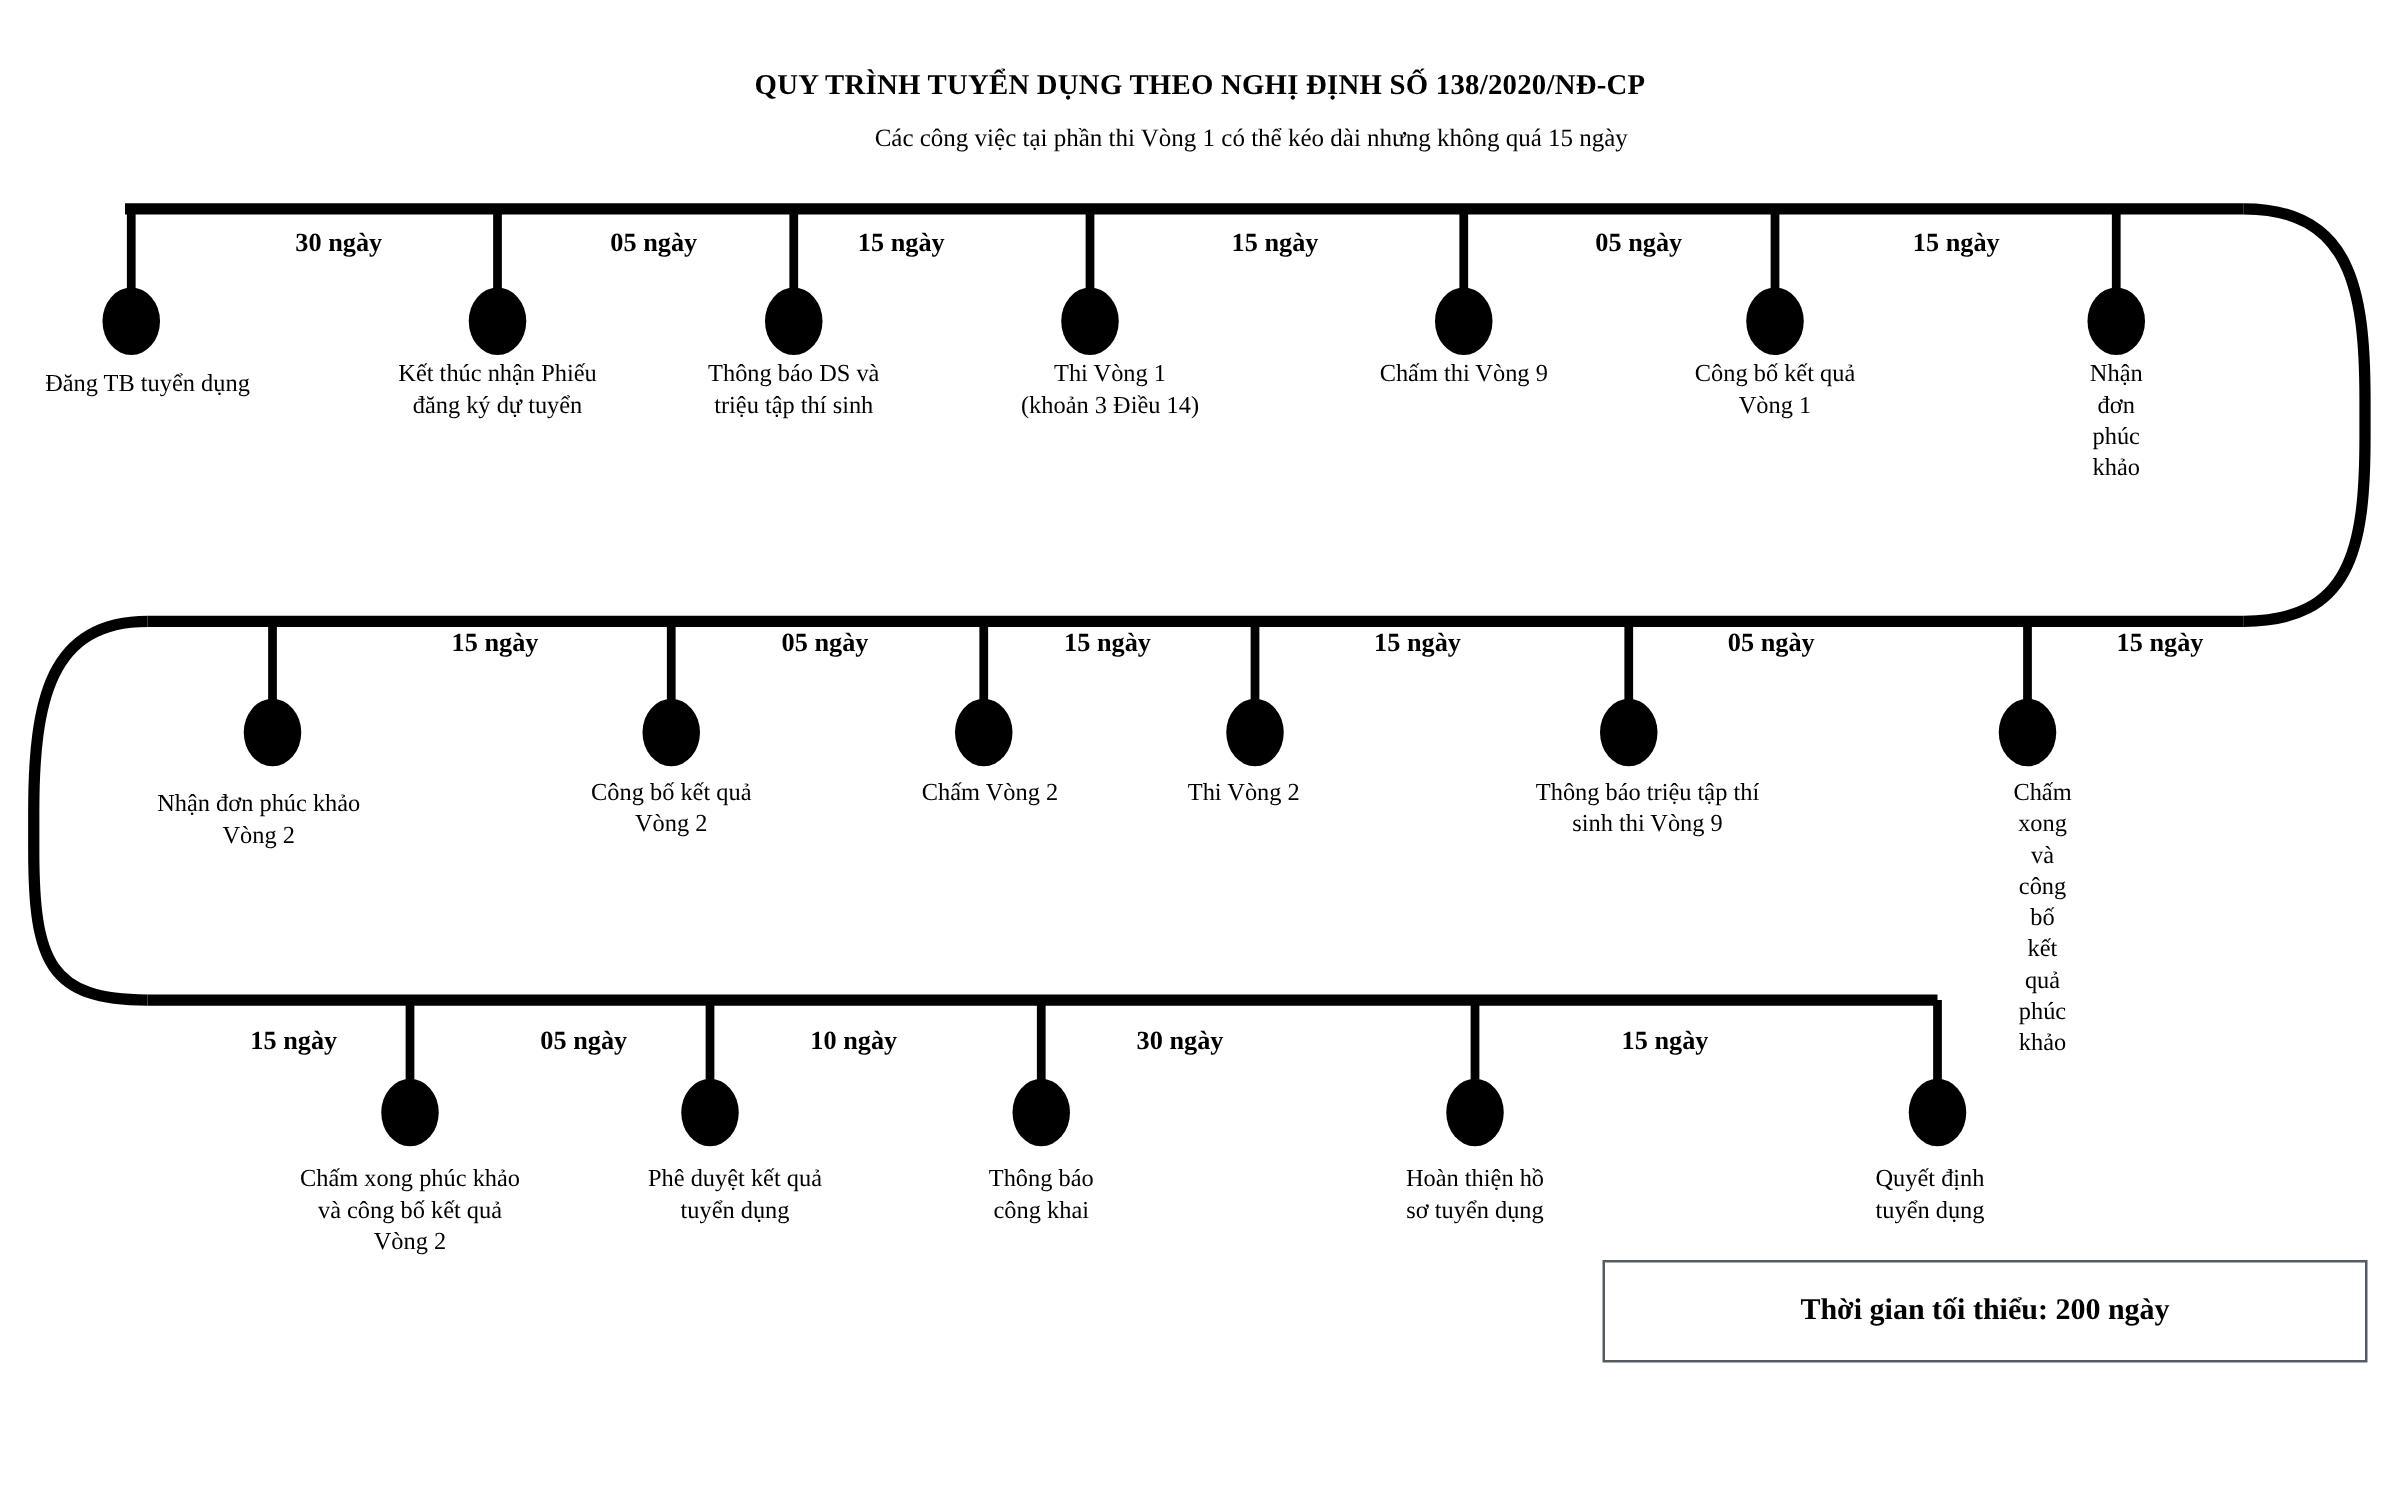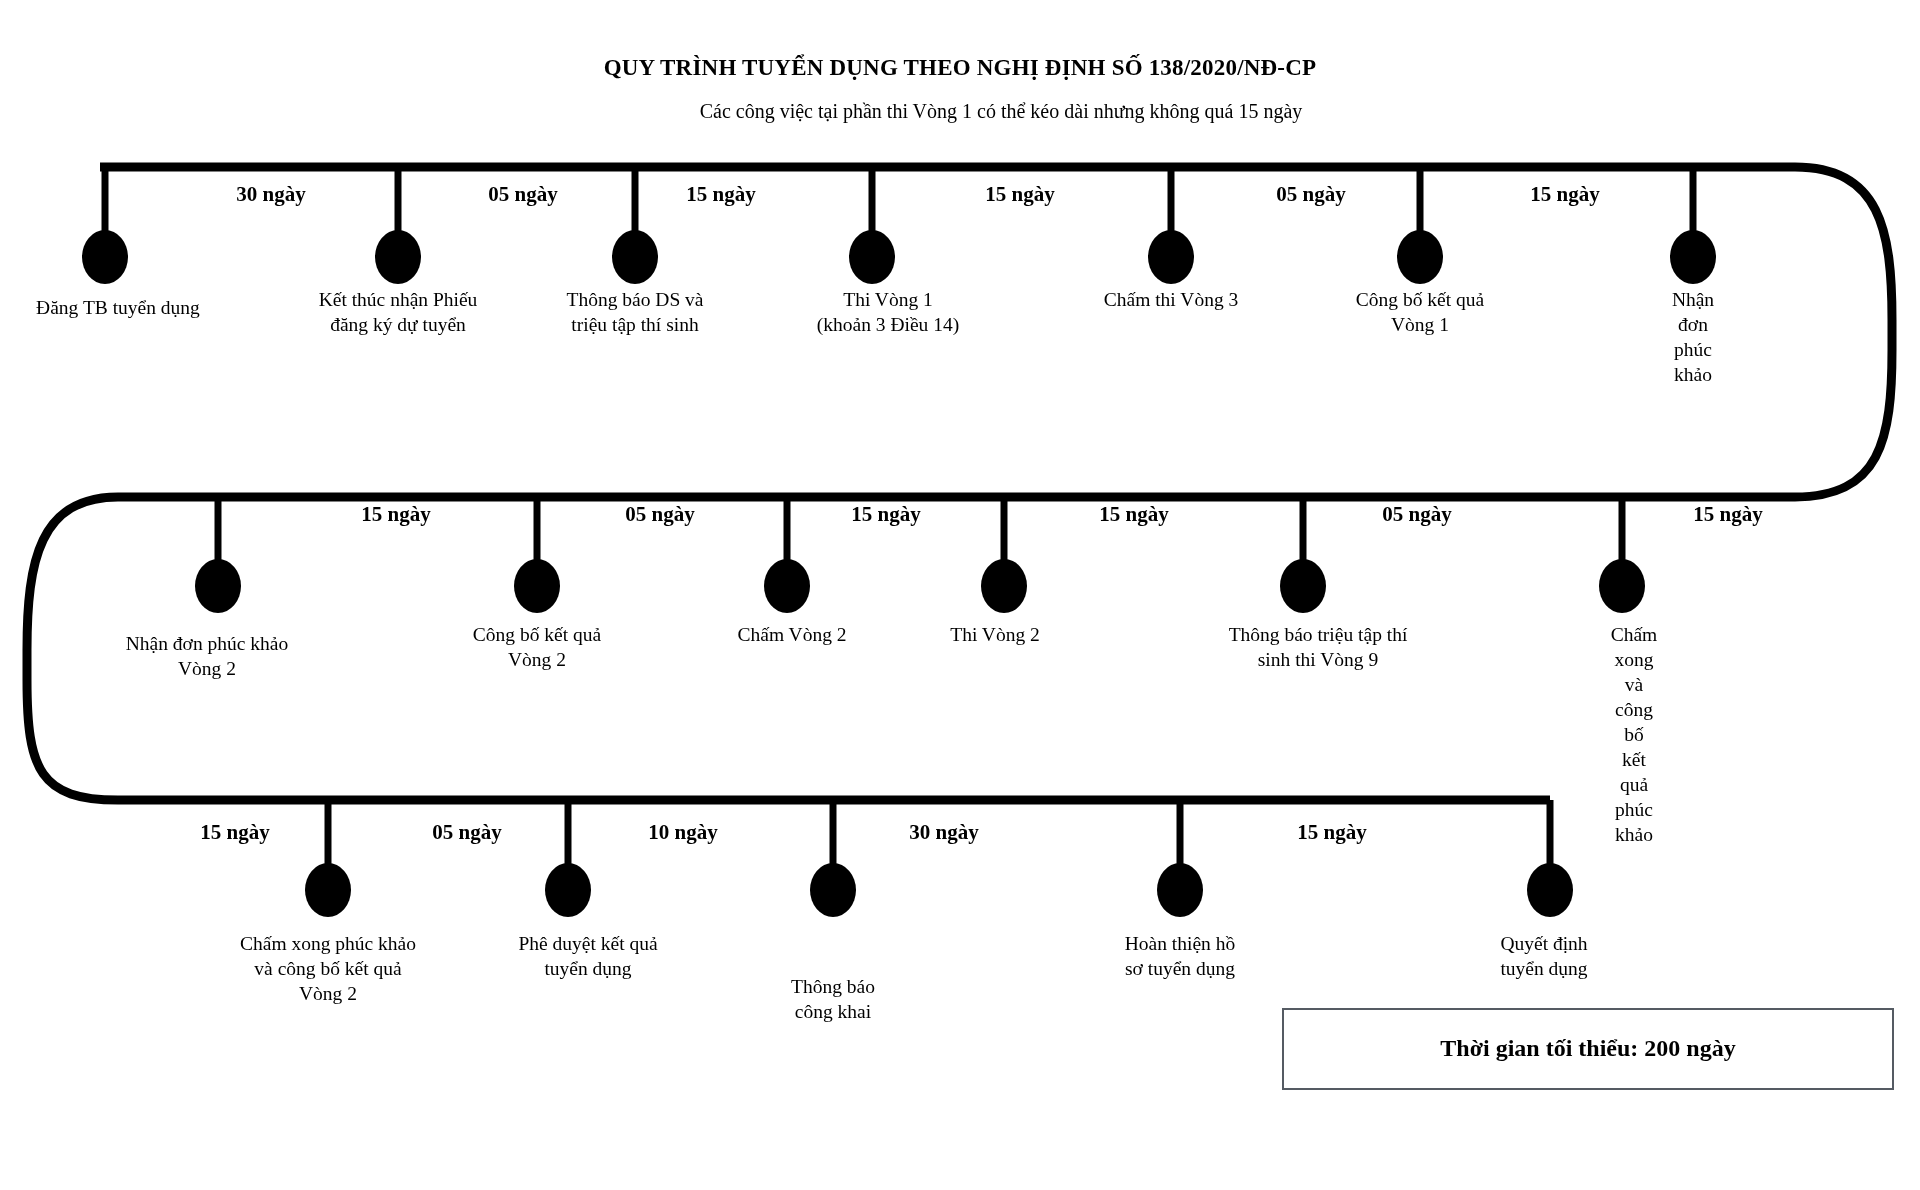--- a/index.html
+++ b/index.html
@@ -175,21 +175,21 @@
   <div class="dur-label" style="left:1311px; top:182px;">05 ngày</div>
   <div class="dur-label" style="left:1565px; top:182px;">15 ngày</div>
 
   <div class="node-label" style="left:118px; top:296px;">Đăng TB tuyển dụng</div>
   <div class="node-label" style="left:398px; top:288px;">Kết thúc nhận Phiếu
 đăng ký dự tuyển</div>
   <div class="node-label" style="left:635px; top:288px;">Thông báo DS và
 triệu tập thí sinh</div>
   <div class="node-label" style="left:888px; top:288px;">Thi Vòng 1
 (khoản 3 Điều 14)</div>
-  <div class="node-label" style="left:1171px; top:288px;">Chấm thi Vòng 3</div>
+  <div class="node-label" style="left:1171px; top:288px;">Chấm thi Vòng 9</div>
   <div class="node-label" style="left:1420px; top:288px;">Công bố kết quả
 Vòng 1</div>
   <div class="node-label" style="left:1693px; top:288px;">Nhận đơn phúc
 khảo</div>
 
   <div class="dur-label" style="left:396px; top:502px;">15 ngày</div>
   <div class="dur-label" style="left:660px; top:502px;">05 ngày</div>
   <div class="dur-label" style="left:886px; top:502px;">15 ngày</div>
   <div class="dur-label" style="left:1134px; top:502px;">15 ngày</div>
   <div class="dur-label" style="left:1417px; top:502px;">05 ngày</div>
@@ -211,21 +211,21 @@
   <div class="dur-label" style="left:467px; top:820px;">05 ngày</div>
   <div class="dur-label" style="left:683px; top:820px;">10 ngày</div>
   <div class="dur-label" style="left:944px; top:820px;">30 ngày</div>
   <div class="dur-label" style="left:1332px; top:820px;">15 ngày</div>
 
   <div class="node-label" style="left:328px; top:932px;">Chấm xong phúc khảo
 và công bố kết quả
 Vòng 2</div>
   <div class="node-label" style="left:588px; top:932px;">Phê duyệt kết quả
 tuyển dụng</div>
-  <div class="node-label" style="left:833px; top:932px;margin-top:43px;">Thông báo
+  <div class="node-label" style="left:833px; top:932px;">Thông báo
 công khai</div>
   <div class="node-label" style="left:1180px; top:932px;text-align:center;">Hoàn thiện hồ
 sơ tuyển dụng</div>
   <div class="node-label" style="left:1544px; top:932px;">Quyết định tuyển dụng</div>
 
   <div class="summary-box">
     <div class="summary-line">Thời gian tối thiểu: 200 ngày</div>
   </div>
 
 </div>

